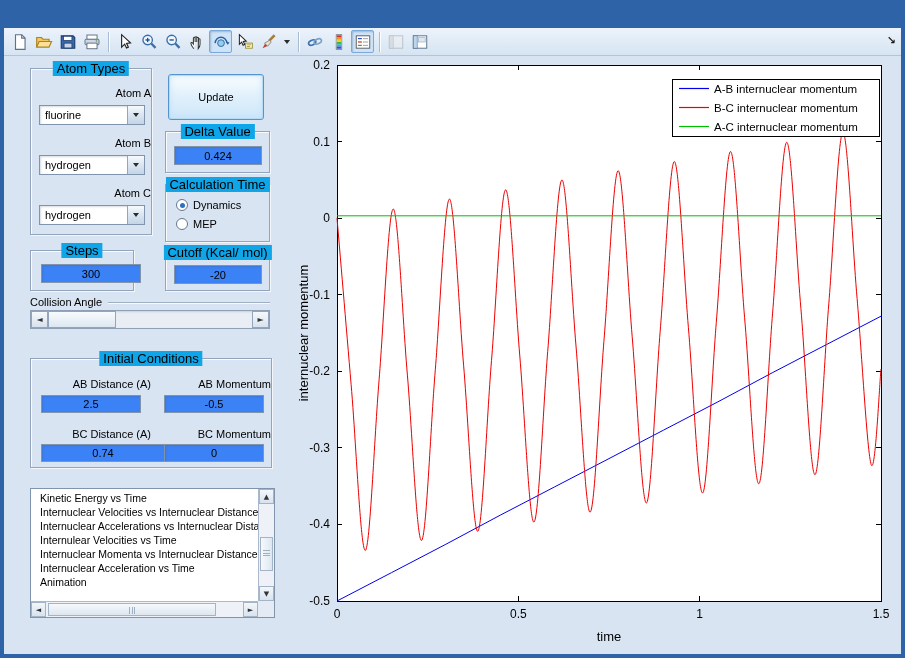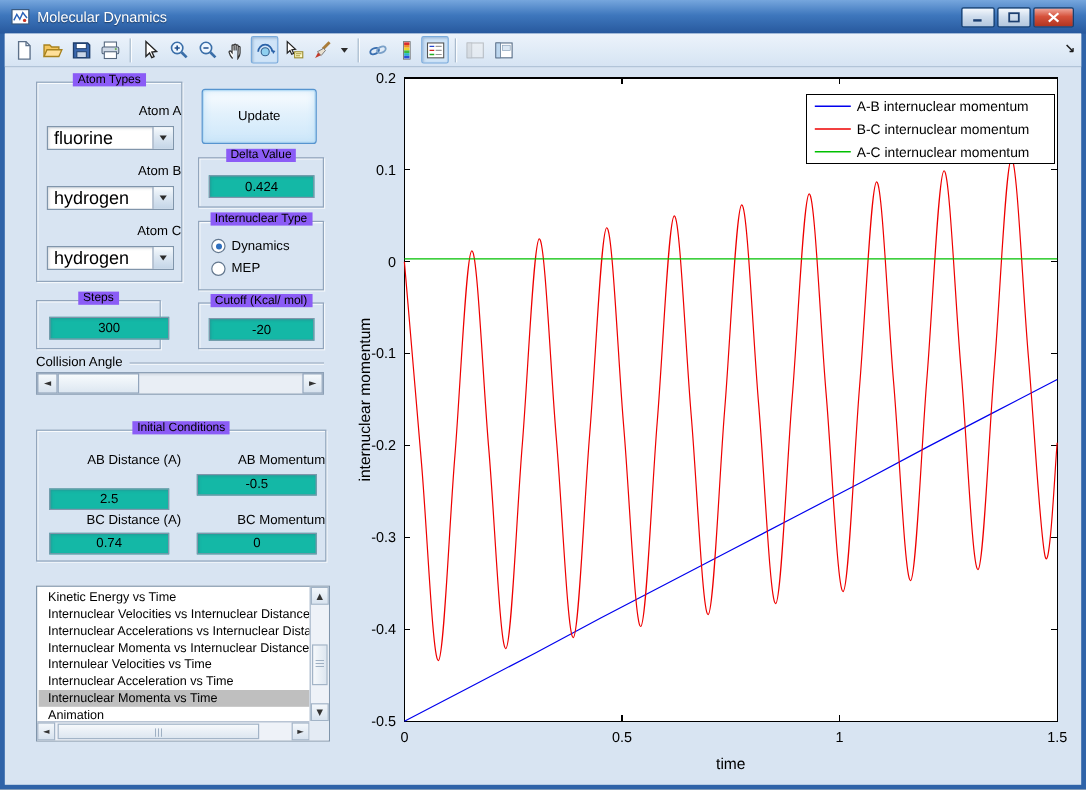--- a/index.html
+++ b/index.html
@@ -26,28 +26,28 @@
 .tbtn.pressed{background:#cfe4f8;border-color:#79aadb;box-shadow:inset 1px 1px 2px rgba(40,80,130,.3)}
 .tbtn.disabled{opacity:.45}
 .tbtn-dd{width:12px;height:23px;display:flex;align-items:center;justify-content:center;margin-right:1px;flex:0 0 auto}
 .tsep{width:1px;height:20px;background:#a9bbce;box-shadow:1px 0 0 rgba(255,255,255,.85);margin:0 4px;flex:0 0 auto}
 #tb-overflow{position:absolute;right:5px;top:6px;font-family:"DejaVu Sans",sans-serif;
   font-size:11px;font-weight:bold;color:#1a1a1a;cursor:default}
 
 .panel{position:absolute;border:1px solid #92a5bc;
   box-shadow:inset 1px 1px 0 rgba(255,255,255,.85),1px 1px 0 rgba(255,255,255,.7)}
 .ptitle{position:absolute;top:-8px;left:50%;transform:translateX(-50%);
-  background:#8b5cf6;padding:0 4px;font-size:10px;white-space:nowrap;color:#000}
+  background:#0ea5e9;padding:0 4px;font-size:13px;white-space:nowrap;color:#000}
 .lbl{position:absolute;font-size:11px;white-space:nowrap;color:#000}
 .lblc{position:absolute;font-size:11px;white-space:nowrap;color:#000;text-align:right}
-.edit{position:absolute;background:#14b8a6;border:1px solid #8095ab;
+.edit{position:absolute;background:#3b82f6;border:1px solid #8095ab;
   box-shadow:inset 1px 1px 2px rgba(70,90,115,.28);font-size:11px;color:#000;
   display:flex;align-items:center;justify-content:center}
 .popup{position:absolute;background:#fff;border:1px solid #8095ab;
-  box-shadow:inset 1px 1px 2px rgba(70,90,115,.22);font-size:15px;display:flex;align-items:stretch}
+  box-shadow:inset 1px 1px 2px rgba(70,90,115,.22);font-size:11px;display:flex;align-items:stretch}
 .popup .val{flex:1;display:flex;align-items:center;padding-left:5px;overflow:hidden;white-space:nowrap}
 .popup .dbtn{width:17px;background:linear-gradient(#f6fafd,#dce7f2 45%,#c4d5e7);
   border-left:1px solid #92a5bc;display:flex;align-items:center;justify-content:center}
 .arrow-down{width:0;height:0;border-left:3.5px solid transparent;border-right:3.5px solid transparent;border-top:4.5px solid #2b2b2b}
 #update-btn{position:absolute;left:164px;top:46px;width:96px;height:46px;
   border:1px solid #5694cf;border-radius:3px;
   background:linear-gradient(#fbfdff,#e2f1fc 45%,#cde7fa);
   box-shadow:inset 0 0 0 1px #b6dcf5,inset 0 0 7px #bfe0f6;
   font-size:11px;color:#000;display:flex;align-items:center;justify-content:center;cursor:default}
 .radio{position:absolute;width:12px;height:12px;border:1px solid #64788f;border-radius:50%;background:#fff}
@@ -91,45 +91,20 @@
 #sb-corner{position:absolute;right:0;bottom:0;width:16px;height:16px;background:#e4ebf4}
 
 #chart{position:absolute;left:291px;top:27px;width:600px;height:598px}
 #chart-svg text{font-family:"Liberation Sans",sans-serif}
 </style>
 </head>
 <body>
 
 <div id="win">
 
-  <div id="titlebar">
-    <svg id="title-icon" width="16" height="16" viewBox="0 0 16 16">
-      <rect x="1" y="2" width="14" height="12" fill="#fff" stroke="#3a5a80"></rect>
-      <polyline points="2.5,11 5,6 7.5,10 10,4.5 13.5,9" fill="none" stroke="#2a62b8" stroke-width="1.2"></polyline>
-      <circle cx="11.5" cy="11" r="1.4" fill="#cc3322"></circle>
-    </svg>
-    <span id="title-text">Molecular Dynamics</span>
-    <div id="winbtns">
-      <div class="wbtn">
-        <svg width="12" height="9" viewBox="0 0 12 9">
-            <rect x="2" y="6" width="7" height="2" fill="#1c3f70"></rect>
-          </svg>
-      </div>
-      <div class="wbtn">
-        <svg width="12" height="9" viewBox="0 0 12 9">
-            <rect x="2" y="1" width="8" height="7" fill="none" stroke="#1c3f70" stroke-width="1.5"></rect>
-          </svg>
-      </div>
-      <div class="wbtn close">
-        <svg width="12" height="9" viewBox="0 0 12 9">
-            <path d="M2 1l8 7M10 1l-8 7" stroke="#fff" stroke-width="1.8"></path>
-          </svg>
-      </div>
-    </div>
-  </div>
 
   <div id="client">
 
     <div id="toolbar">
       <div class="tbtn">
         <svg width="18" height="18" viewBox="0 0 16 16">
             <path d="M4 1.5h5.5l3 3v10H4z" fill="#fff" stroke="#5d718a"></path>
             <path d="M9.5 1.5v3h3" fill="none" stroke="#5d718a"></path>
           </svg>
       </div>
@@ -277,21 +252,21 @@
     </div>
 
     <div id="update-btn">Update</div>
 
     <div class="panel" style="left:161px;top:103px;width:105px;height:42px">
       <span class="ptitle">Delta Value</span>
       <div class="edit" style="left:8px;top:14px;width:88px;height:19px">0.424</div>
     </div>
 
     <div class="panel" style="left:161px;top:156px;width:105px;height:58px">
-      <span class="ptitle">Internuclear Type</span>
+      <span class="ptitle">Calculation Time</span>
       <div class="radio-row">
         <span class="radio checked" style="left:10px;top:14px"></span>
         <span class="lbl radio-label" style="left:27px;top:14px">Dynamics</span>
       </div>
       <div class="radio-row">
         <span class="radio" style="left:10px;top:33px"></span>
         <span class="lbl radio-label" style="left:27px;top:33px">MEP</span>
       </div>
     </div>
 
@@ -314,37 +289,36 @@
       <div id="sl-thumb"></div>
       <div class="sl-btn" id="sl-right">
           <span>►</span>
         </div>
     </div>
 
     <div class="panel" style="left:26px;top:330px;width:242px;height:110px">
       <span class="ptitle">Initial Conditions</span>
       <span class="lblc" style="left:0;width:120px;top:19px">AB Distance (A)</span>
       <span class="lblc" style="left:122px;width:118px;top:19px">AB Momentum</span>
-      <div class="edit" style="left:10px;top:48px;width:100px;height:18px">2.5</div>
+      <div class="edit" style="left:10px;top:36px;width:100px;height:18px">2.5</div>
       <div class="edit" style="left:133px;top:36px;width:100px;height:18px">-0.5</div>
       <span class="lblc" style="left:0;width:120px;top:69px">BC Distance (A)</span>
       <span class="lblc" style="left:122px;width:118px;top:69px">BC Momentum</span>
-      <div class="edit" style="left:10px;top:85px;width:100px;height:18px">0.74</div>
+      <div class="edit" style="left:10px;top:85px;width:124px;height:18px">0.74</div>
       <div class="edit" style="left:133px;top:85px;width:100px;height:18px">0</div>
     </div>
 
     <div id="listbox">
       <div id="lb-items">
           <div class="lb-item">Kinetic Energy vs Time</div>
           <div class="lb-item">Internuclear Velocities vs Internuclear Distance</div>
           <div class="lb-item">Internuclear Accelerations vs Internuclear Distance</div>
+          <div class="lb-item">Internulear Velocities vs Time</div>
           <div class="lb-item">Internuclear Momenta vs Internuclear Distance</div>
-          <div class="lb-item">Internulear Velocities vs Time</div>
           <div class="lb-item">Internuclear Acceleration vs Time</div>
-          <div class="lb-item selected">Internuclear Momenta vs Time</div>
           <div class="lb-item">Animation</div>
         </div>
       <div class="sb-v">
         <div class="sb-btn" id="sbv-up">
             <span>▲</span>
           </div>
         <div id="sbv-thumb">
             <div class="grip"></div>
           </div>
         <div class="sb-btn" id="sbv-down">

